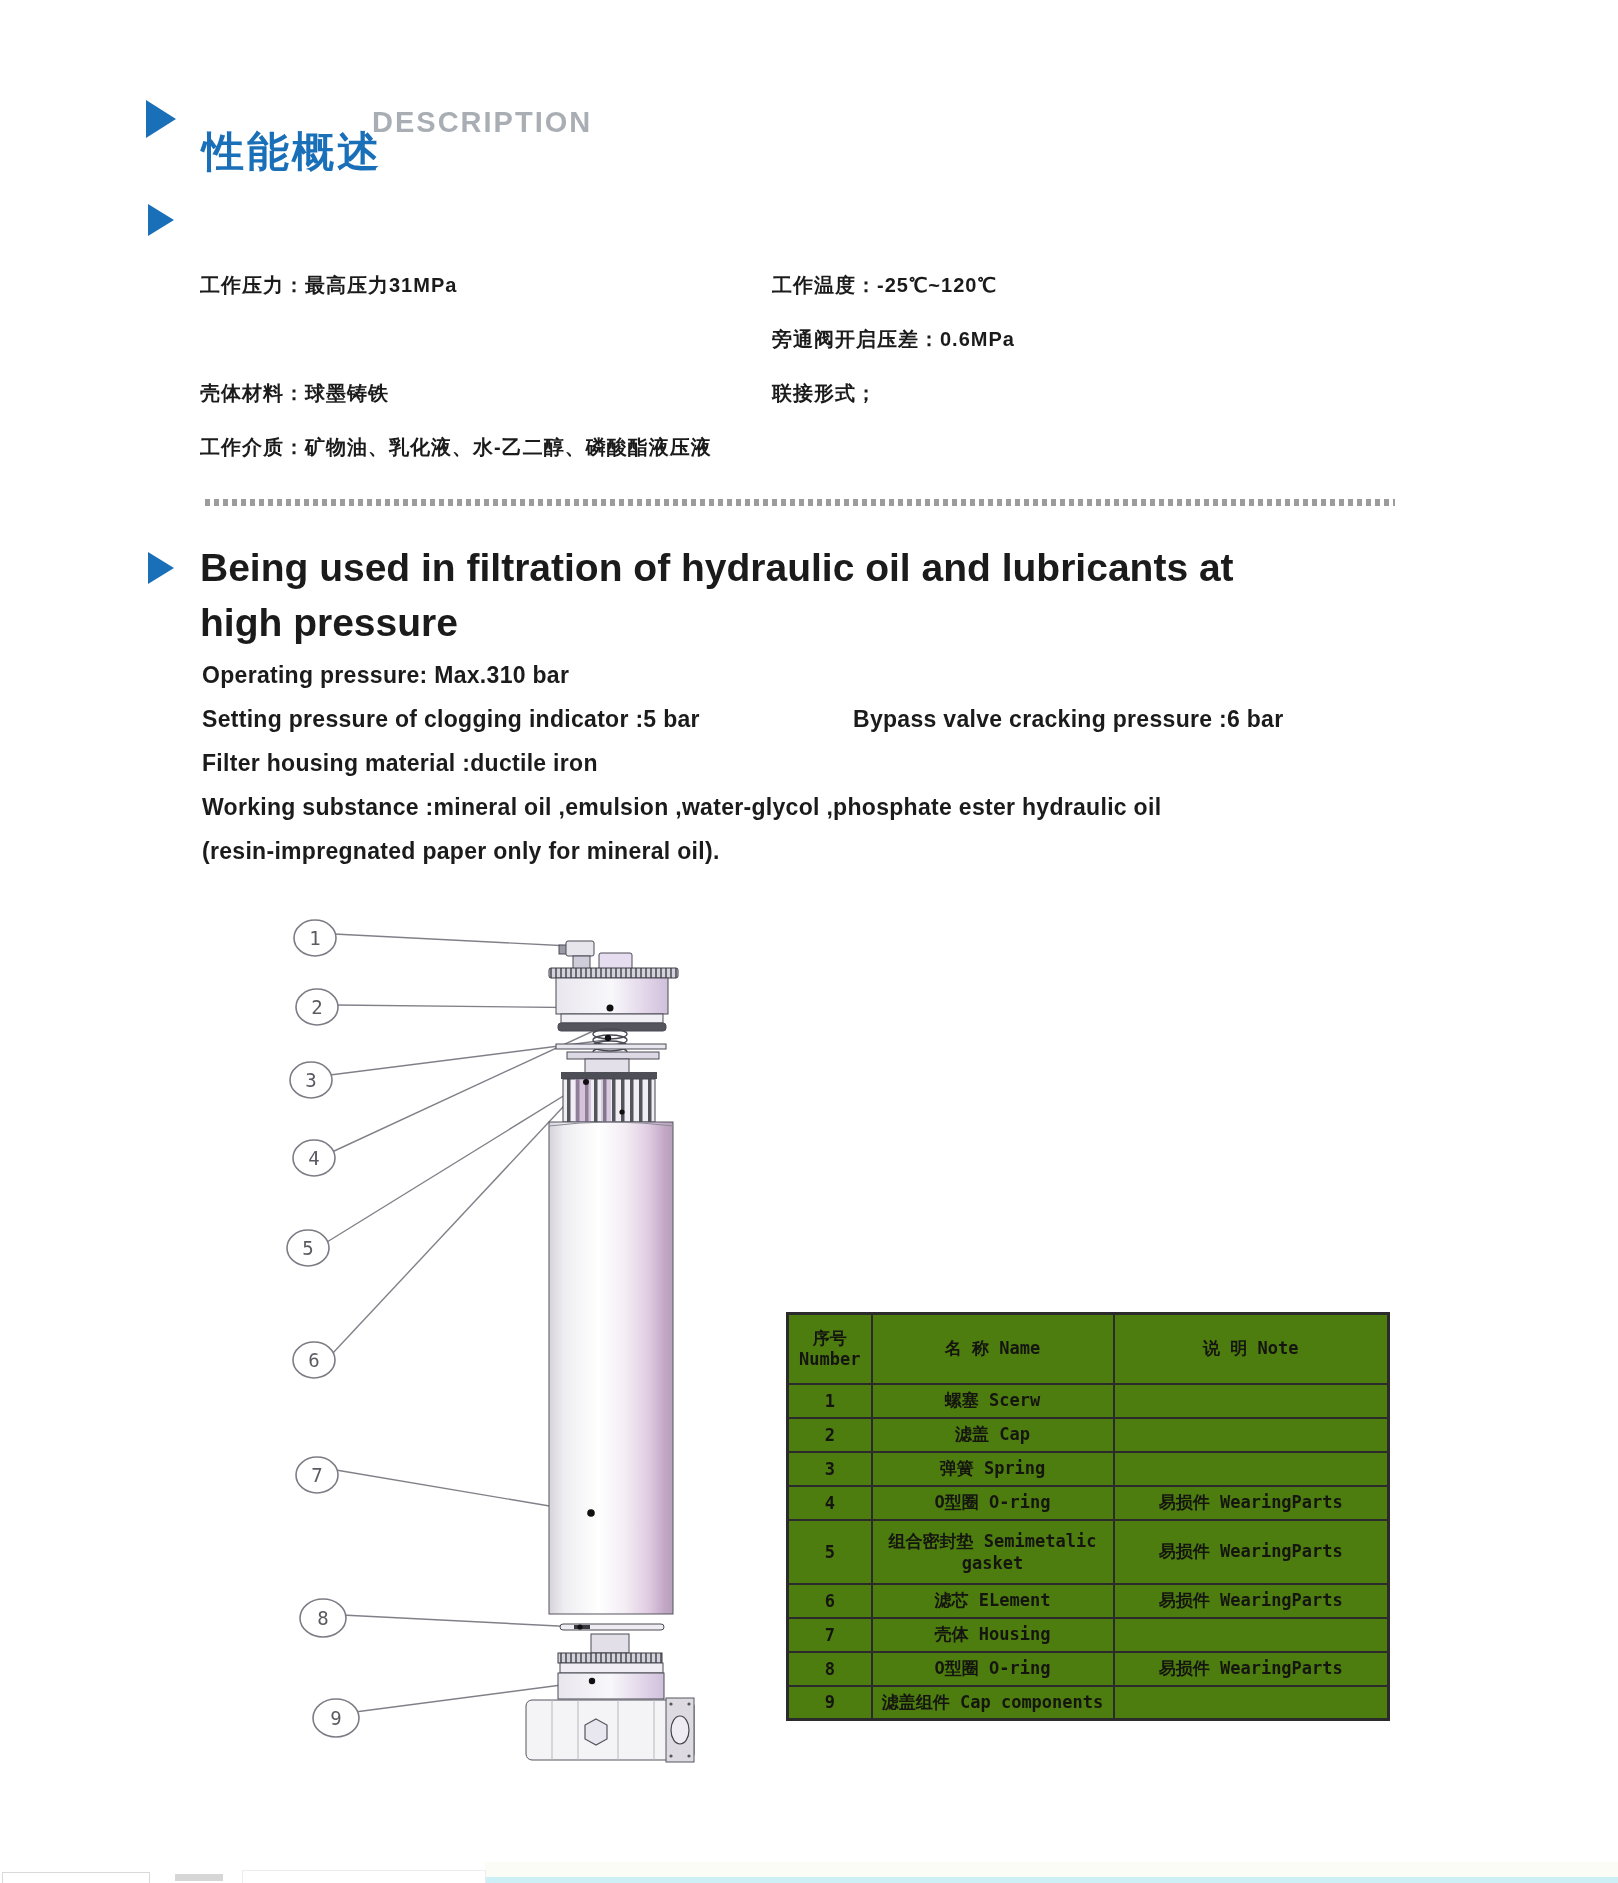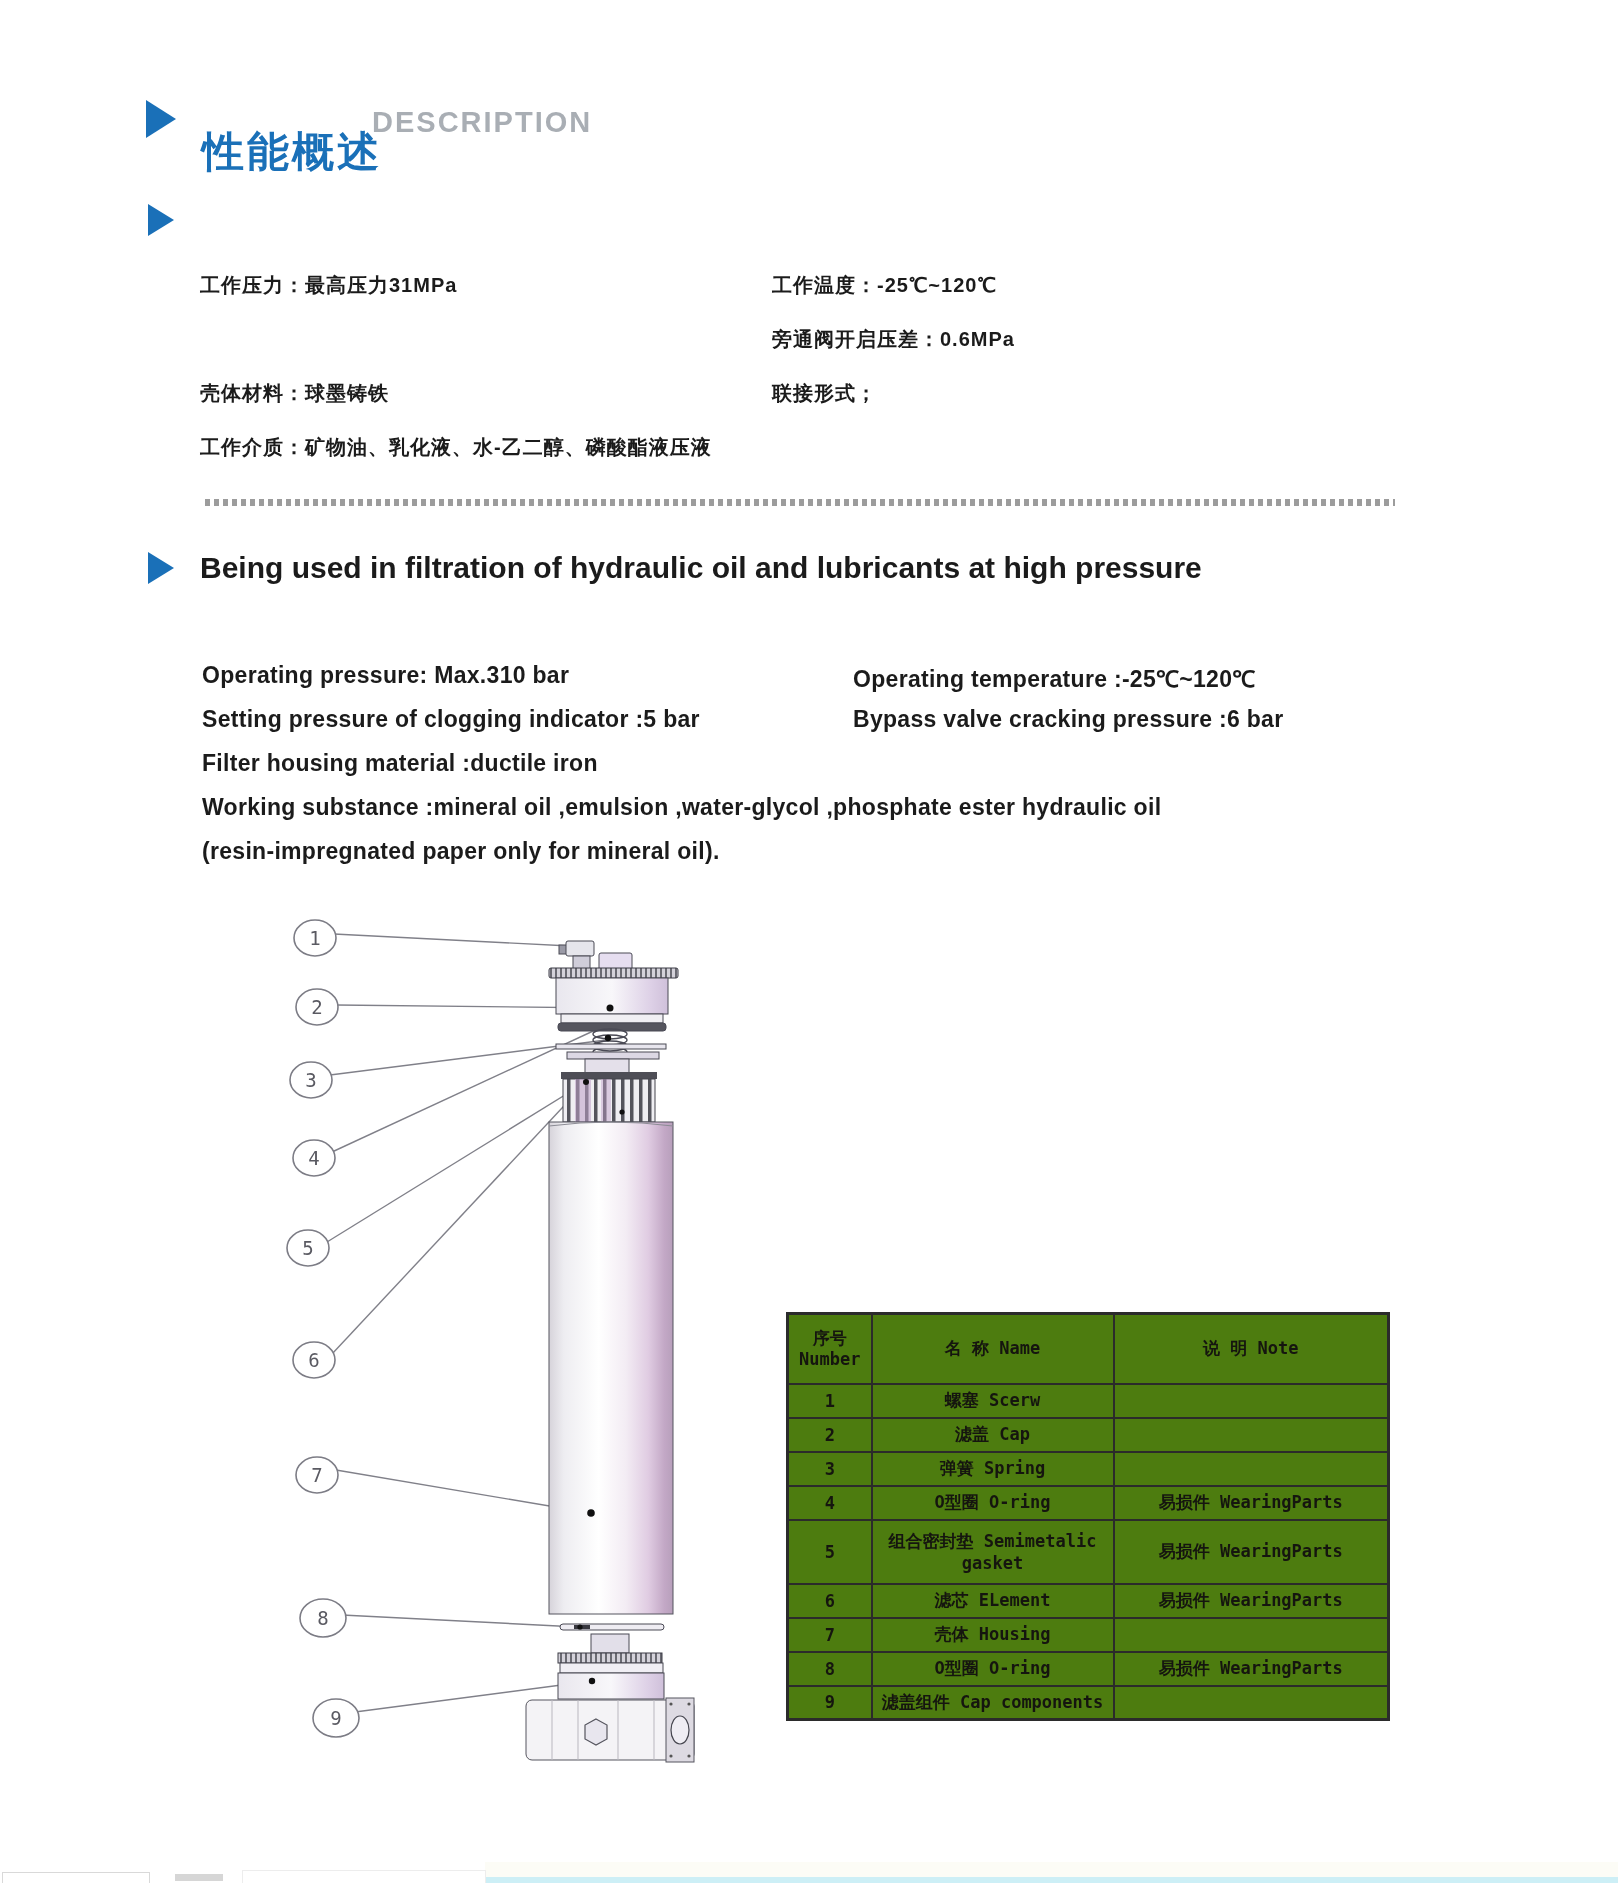--- a/index.html
+++ b/index.html
@@ -7,21 +7,21 @@
         font-family:"Liberation Sans",sans-serif;color:#1b1b1b;}
   .abs{position:absolute;white-space:nowrap;}
   .b{font-weight:bold;}
   
   .arrow{position:absolute;width:0;height:0;border-style:solid;border-color:transparent;}
   .arrow-lg{border-left:30px solid #1a70b8;border-top-width:19px;border-bottom-width:19px;border-right-width:0;}
   .arrow-md{border-left:26px solid #1a70b8;border-top-width:16px;border-bottom-width:16px;border-right-width:0;}
   .title-zh{font-size:42px;color:#1a70b8;letter-spacing:3px;}
   .title-en{font-size:29px;color:#a9aeb4;letter-spacing:2px;}
   .h-zh{font-size:34px;letter-spacing:1px;}
-  .h-en{font-size:30px;line-height:55px;white-space:normal;width:1040px;}
+  .h-en{font-size:39px;line-height:55px;white-space:normal;width:1040px;}
   .spec-zh{font-size:20px;letter-spacing:1px;}
   .spec-en{font-size:23px;letter-spacing:0.3px;}
   .dotted-sep{position:absolute;left:205px;top:499px;width:1190px;height:7px;
     background:repeating-linear-gradient(to right,#9c9c9c 0 5px,transparent 5px 9px);}
   
   .parts-table{position:absolute;left:786px;top:1312px;width:601px;border-collapse:collapse;
     background:#4d7c0f;table-layout:fixed;
     font-family:"DejaVu Sans Mono","Liberation Sans",sans-serif;}
   .parts-table td{border:2px solid #2b2b2b;text-align:center;vertical-align:middle;
     font-size:17px;font-weight:bold;color:#15150f;padding:0 3px;overflow:hidden;}
@@ -54,21 +54,20 @@
   <div class="abs b spec-zh" style="left:200px;top:380px;">壳体材料：球墨铸铁</div>
   <div class="abs b spec-zh" style="left:772px;top:380px;">联接形式；</div>
   <div class="abs b spec-zh" style="left:200px;top:434px;">工作介质：矿物油、乳化液、水-乙二醇、磷酸酯液压液</div>
 
   <div class="dotted-sep"></div>
 
   <div class="arrow arrow-md" style="left:148px;top:552px;"></div>
   <div class="abs b h-en" style="left:200px;top:540px;">Being used in filtration of hydraulic oil and lubricants at high pressure</div>
 
   <div class="abs b spec-en" style="left:202px;top:662px;">Operating pressure: Max.310 bar</div>
-  <div class="abs b spec-en" style="left:853px;top:662px;">Operating temperature :-25℃~120℃</div>
   <div class="abs b spec-en" style="left:202px;top:706px;">Setting pressure of clogging indicator :5 bar</div>
   <div class="abs b spec-en" style="left:853px;top:706px;">Bypass valve cracking pressure :6 bar</div>
   <div class="abs b spec-en" style="left:202px;top:750px;">Filter housing material :ductile iron</div>
   <div class="abs b spec-en" style="left:202px;top:794px;">Working substance :mineral oil ,emulsion ,water-glycol ,phosphate ester hydraulic oil</div>
   <div class="abs b spec-en" style="left:202px;top:838px;">(resin-impregnated paper only for mineral oil).</div>
 
   <svg style="position:absolute;left:220px;top:895px;" width="500" height="895" viewBox="220 895 500 895">
     <defs>
       <linearGradient id="cylGrad" x1="0" y1="0" x2="1" y2="0">
         <stop offset="0" stop-color="#d6d3da"></stop>

